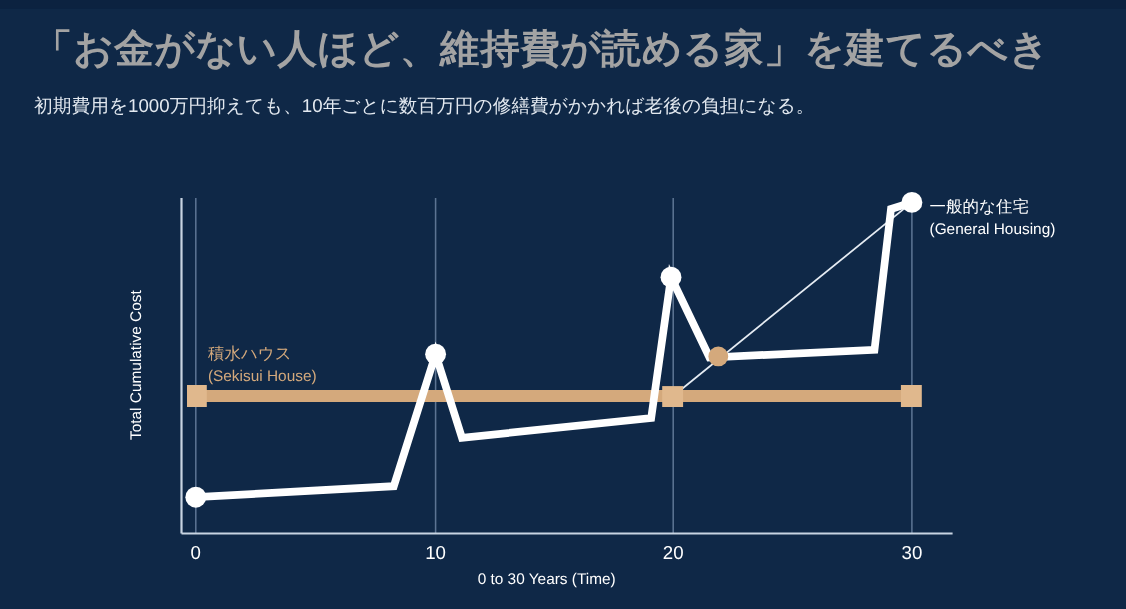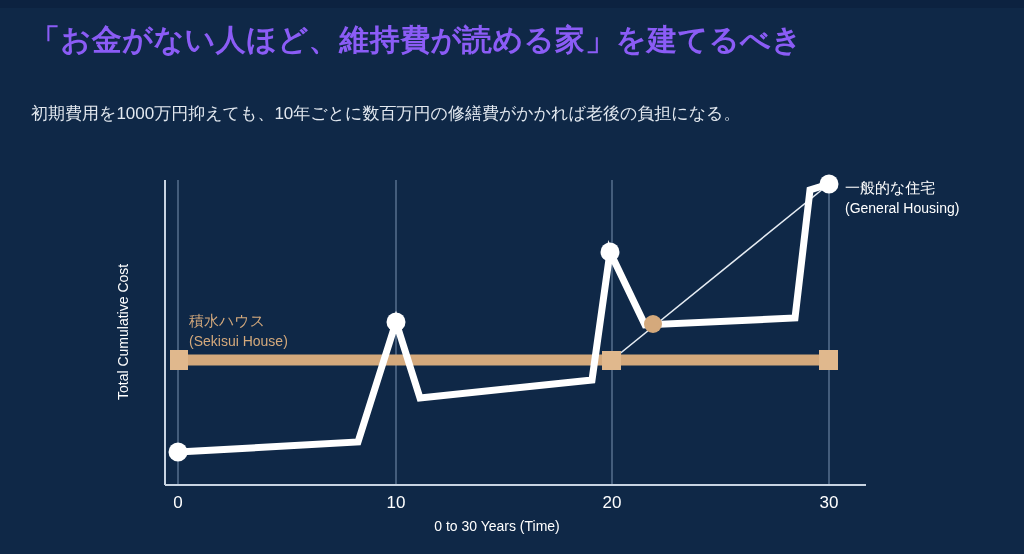--- a/index.html
+++ b/index.html
@@ -5,28 +5,28 @@
   html,body{margin:0;padding:0;}
   body{
     width:1024px;height:554px;
     background:#0f2847;
     font-family:"Liberation Sans","DejaVu Sans",sans-serif;
     overflow:hidden;position:relative;
   }
   #topband{position:absolute;left:0;top:0;width:1024px;height:8px;background:#0c2240;}
   #title{
     position:absolute;left:30px;top:20px;width:980px;
-    font-size:30px;font-weight:bold;color:#8b5cf6;
+    font-size:36px;font-weight:bold;color:#a3a3a3;
     letter-spacing:0.5px;white-space:nowrap;
   }
   #sub{
     position:absolute;left:31px;top:84px;width:960px;
     font-size:17px;color:#e3e9f0;line-height:26px;
   }
-  #sub div{white-space:nowrap;margin-top:17px;}
+  #sub div{white-space:nowrap;}
   #chart{position:absolute;left:0;top:150px;width:1024px;height:404px;}
   svg{display:block;}
   .axlabel{fill:#ffffff;font-size:14px;font-family:"Liberation Sans",sans-serif;}
   .tick{fill:#ffffff;font-size:17px;font-family:"Liberation Sans",sans-serif;text-anchor:middle;}
   .leg-jp{font-size:15px;font-family:"Liberation Sans",sans-serif;}
   .leg-en{font-size:14px;font-family:"Liberation Sans",sans-serif;}
 </style>
 </head>
 <body>
 

